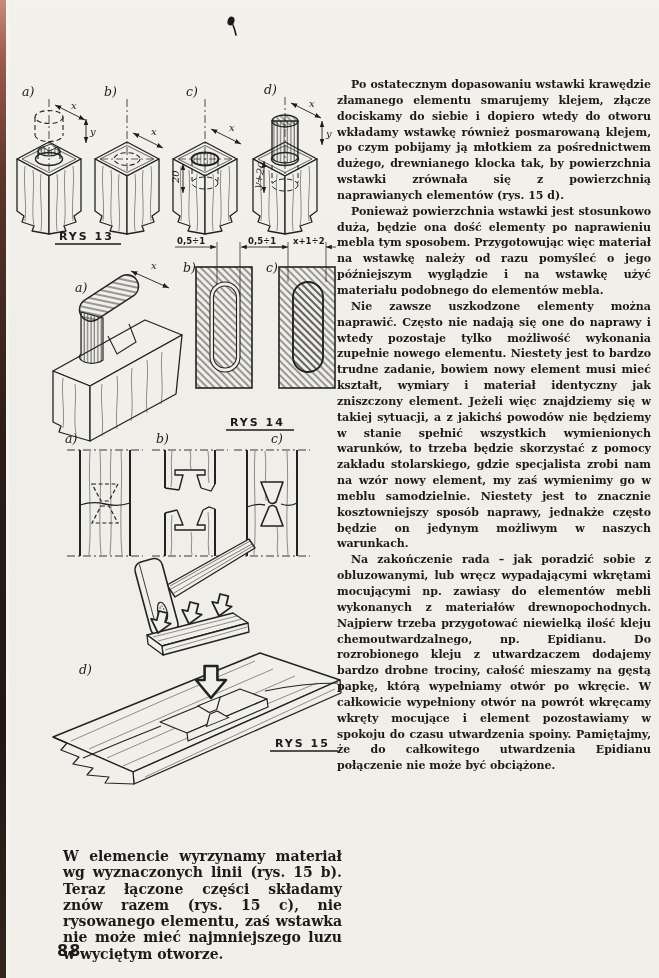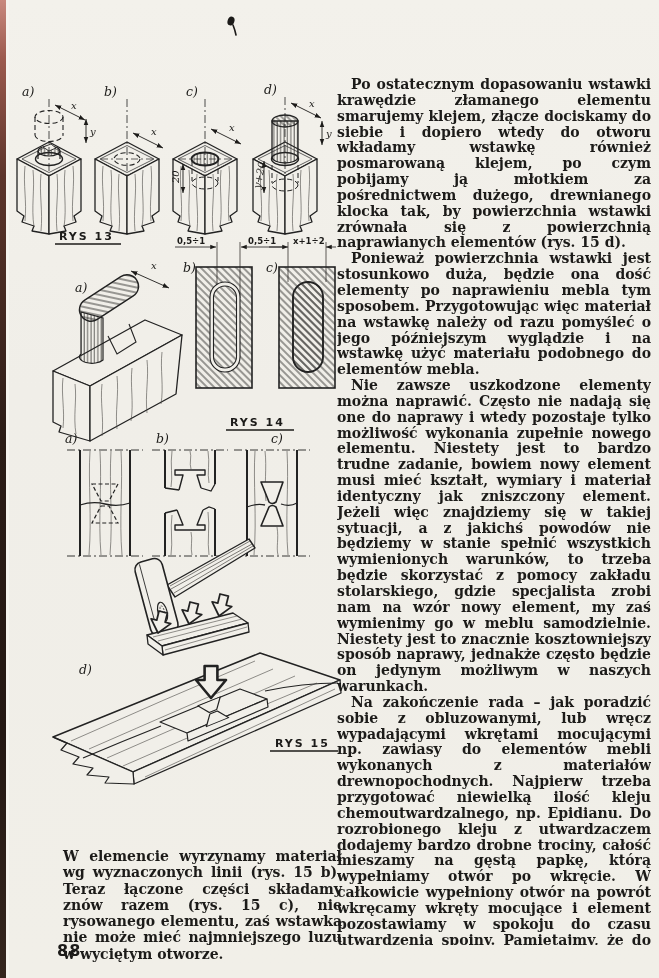--- a/index.html
+++ b/index.html
@@ -5,21 +5,21 @@
   html,body{margin:0;padding:0;}
   body{width:659px;height:978px;overflow:hidden;background:#e8e6e0;}
   .page{position:relative;width:659px;height:978px;background:#f1efe9;
         background-image:linear-gradient(180deg,#f3f1eb 0%,#f0eee8 40%,#f1efe8 100%);
         font-family:"DejaVu Serif","Liberation Serif",serif;color:#1c1b19;}
   .binding-edge{position:absolute;left:0;top:0;width:6px;height:978px;
         background:linear-gradient(180deg,#c9897e 0%,#9c5a4e 6%,#5d352b 18%,#2c1d17 45%,#241813 75%,#35261e 100%);}
   .binding-gap{position:absolute;left:6px;top:0;width:3px;height:978px;background:#f6f4ee;}
   .fig{position:absolute;}
   .text-col{position:absolute;left:337px;top:77px;width:314px;height:868px;overflow:hidden;
-        font-size:14px;line-height:15.85px;font-weight:bold;text-align:justify;}
+        font-size:11px;line-height:15.85px;font-weight:bold;text-align:justify;}
   .text-col p{margin:0;text-indent:14px;}
   .bottom-note{position:absolute;left:63px;top:848px;width:279px;font-size:14px;line-height:16.3px;
         font-weight:bold;text-align:justify;}
   .page-number{position:absolute;left:57px;top:941px;font-family:"DejaVu Sans","Liberation Sans",sans-serif;
         font-weight:bold;font-size:16px;letter-spacing:1px;}
   svg{overflow:visible;}
   svg text{font-family:"DejaVu Serif","Liberation Serif",serif;}
   .flabel{font-style:italic;font-size:12.5px;fill:#1c1b19;}
   .dimlabel{font-style:italic;font-size:10px;fill:#1c1b19;}
   .dimsmall{font-family:"DejaVu Sans","Liberation Sans",sans-serif;font-weight:bold;font-size:8.5px;fill:#1c1b19;}

